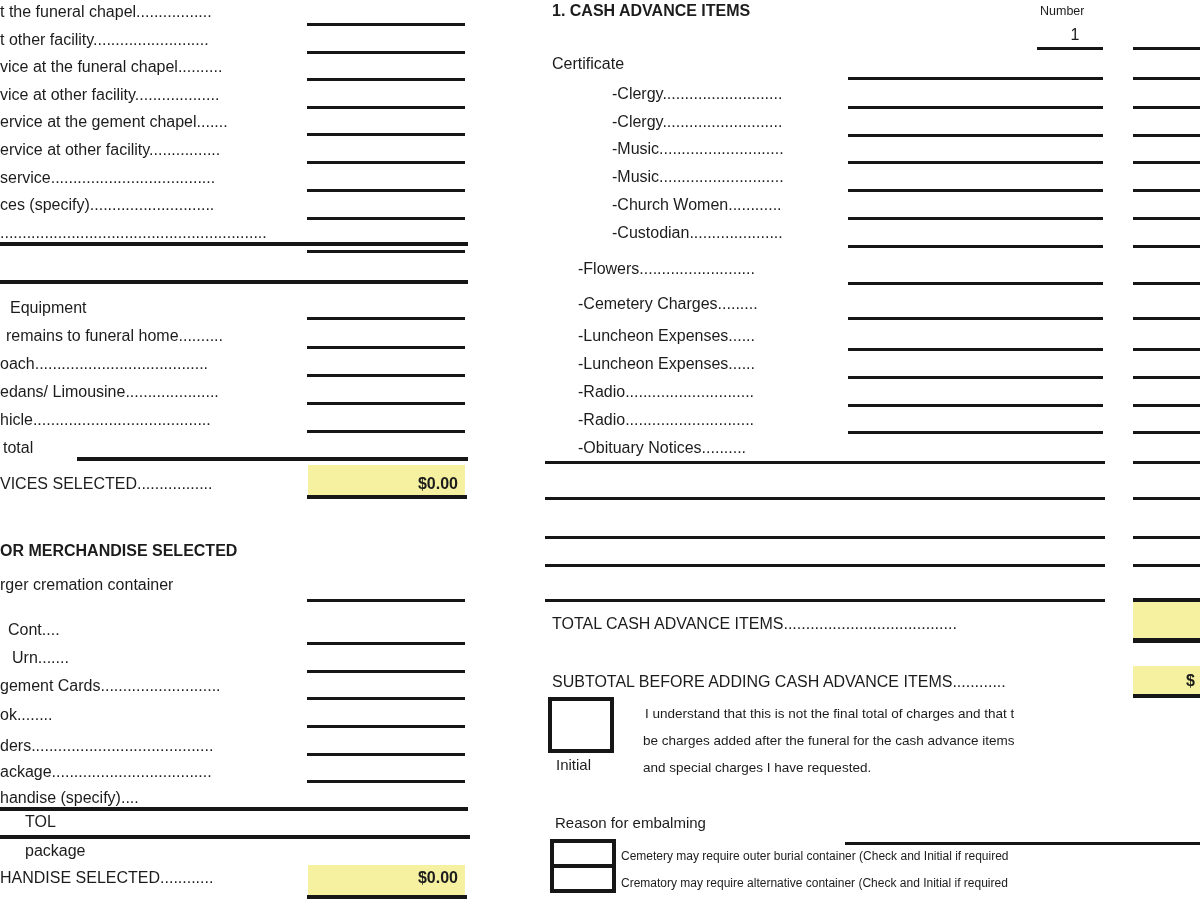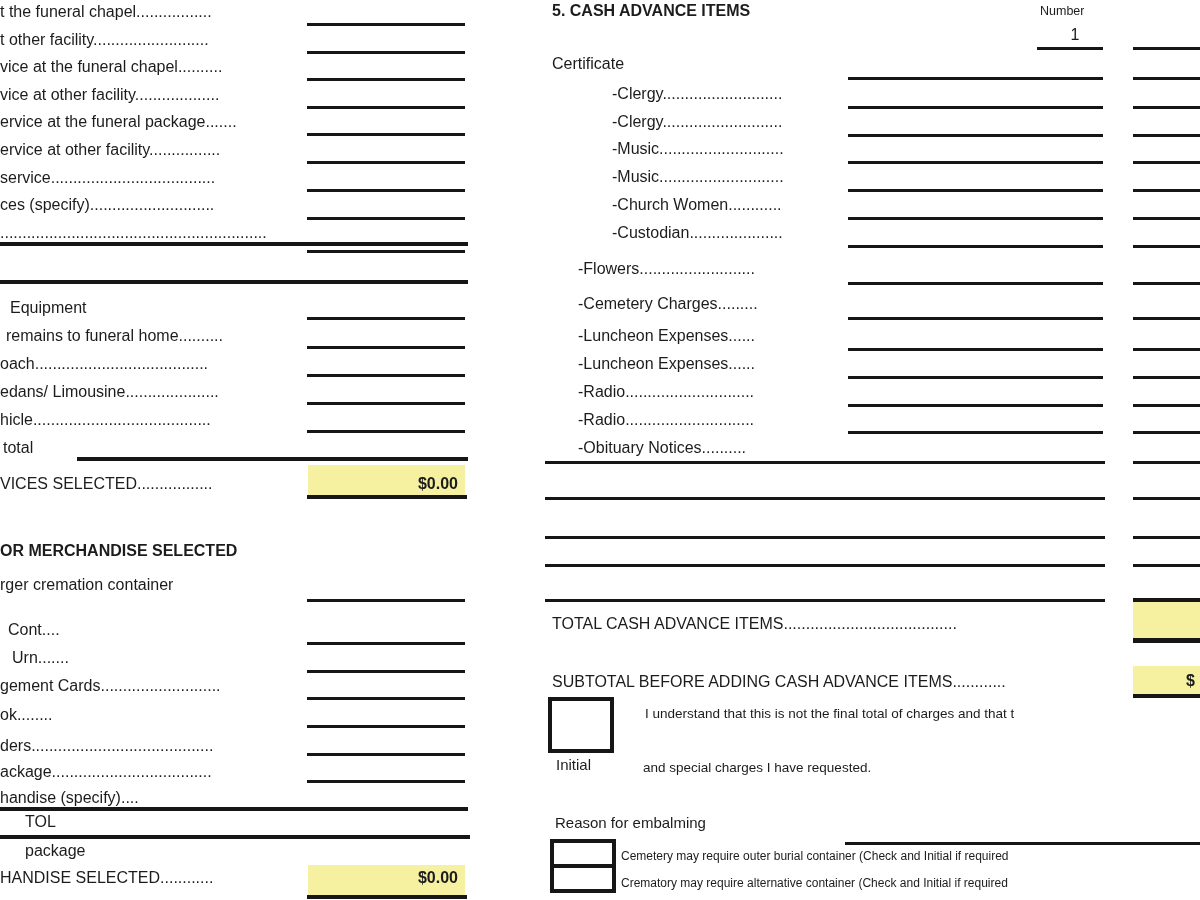--- a/index.html
+++ b/index.html
@@ -17,21 +17,21 @@
 </style>
 </head>
 <body>
 
 <div id="page">
 
   <div class="t" style="left:0;top:3px;max-width:305px">t the funeral chapel.................</div>
   <div class="t" style="left:0;top:31px;max-width:305px">t other facility..........................</div>
   <div class="t" style="left:0;top:58px;max-width:305px">vice at the funeral chapel..........</div>
   <div class="t" style="left:0;top:86px;max-width:305px">vice at other facility...................</div>
-  <div class="t" style="left:0;top:113px;max-width:305px">ervice at the funeral package.......</div>
+  <div class="t" style="left:0;top:113px;max-width:305px">ervice at the gement chapel.......</div>
   <div class="t" style="left:0;top:141px;max-width:305px">ervice at other facility................</div>
   <div class="t" style="left:0;top:169px;max-width:305px">service.....................................</div>
   <div class="t" style="left:0;top:196px;max-width:305px">ces (specify)............................</div>
 
   <div class="hl" style="left:307px;top:23px;width:158px"></div>
   <div class="hl" style="left:307px;top:51px;width:158px"></div>
   <div class="hl" style="left:307px;top:78px;width:158px"></div>
   <div class="hl" style="left:307px;top:106px;width:158px"></div>
   <div class="hl" style="left:307px;top:133px;width:158px"></div>
   <div class="hl" style="left:307px;top:161px;width:158px"></div>
@@ -84,21 +84,21 @@
   <div class="hl thick" style="left:0;top:807px;width:468px"></div>
   <div class="t" style="left:25px;top:813px">TOL</div>
   <div class="hl thick" style="left:0;top:835px;width:470px"></div>
   <div class="t" style="left:25px;top:842px">package</div>
 
   <div class="ybox" style="left:308px;top:865px;width:157px;height:30px"></div>
   <div class="t" style="left:0;top:869px;max-width:306px">HANDISE SELECTED............</div>
   <div class="yval" style="left:308px;top:869px;width:150px">$0.00</div>
   <div class="hl thick" style="left:307px;top:895px;width:160px"></div>
 
-  <div class="t b" style="left:552px;top:2px">5. CASH ADVANCE ITEMS</div>
+  <div class="t b" style="left:552px;top:2px">1. CASH ADVANCE ITEMS</div>
   <div class="t sm" style="left:1040px;top:4px">Number</div>
 
   <div class="t" style="left:1050px;top:26px;width:50px;text-align:center">1</div>
   <div class="hl" style="left:1037px;top:47px;width:66px"></div>
   <div class="hl" style="left:1133px;top:47px;width:70px"></div>
 
   <div class="t" style="left:552px;top:55px">Certificate</div>
   <div class="hl" style="left:848px;top:77px;width:255px"></div>
   <div class="hl" style="left:1133px;top:77px;width:70px"></div>
 
@@ -157,20 +157,21 @@
   <div class="t" style="left:552px;top:673px;max-width:578px">SUBTOTAL BEFORE ADDING CASH ADVANCE ITEMS............</div>
 
   <div class="t" style="left:552px;top:615px;max-width:580px">TOTAL CASH ADVANCE ITEMS.......................................</div>
   <div class="ybox" style="left:1133px;top:666px;width:70px;height:29px"></div>
   <div class="yval" style="left:1133px;top:672px;width:62px">$</div>
   <div class="hl thick" style="left:1133px;top:694px;width:70px"></div>
 
   <div class="cb" style="left:548px;top:697px;width:58px;height:48px"></div>
   <div class="t" style="left:556px;top:756px;font-size:15px">Initial</div>
   <div class="t md" style="left:645px;top:706px;max-width:555px">I understand that this is not the final total of charges and that t</div>
+  <div class="t md" style="left:643px;top:733px;max-width:557px">be charges added after the funeral for the cash advance items</div>
   <div class="t md" style="left:643px;top:760px;max-width:557px">and special charges I have requested.</div>
 
   <div class="t" style="left:555px;top:814px;font-size:15px">Reason for embalming</div>
   <div class="hl" style="left:845px;top:842px;width:355px"></div>
 
   <div class="cb" style="left:550px;top:839px;width:58px;height:46px">
     <div style="position:absolute;left:0;top:0;width:100%;height:21px;border-bottom:4px solid #161616;background:#fff"></div>
     <div style="position:absolute;left:0;bottom:0;width:100%;height:21px;background:#fff"></div>
   </div>
   <div class="t" style="left:621px;top:847px;font-size:12px;max-width:579px">Cemetery may require outer burial container (Check and Initial if required</div>

